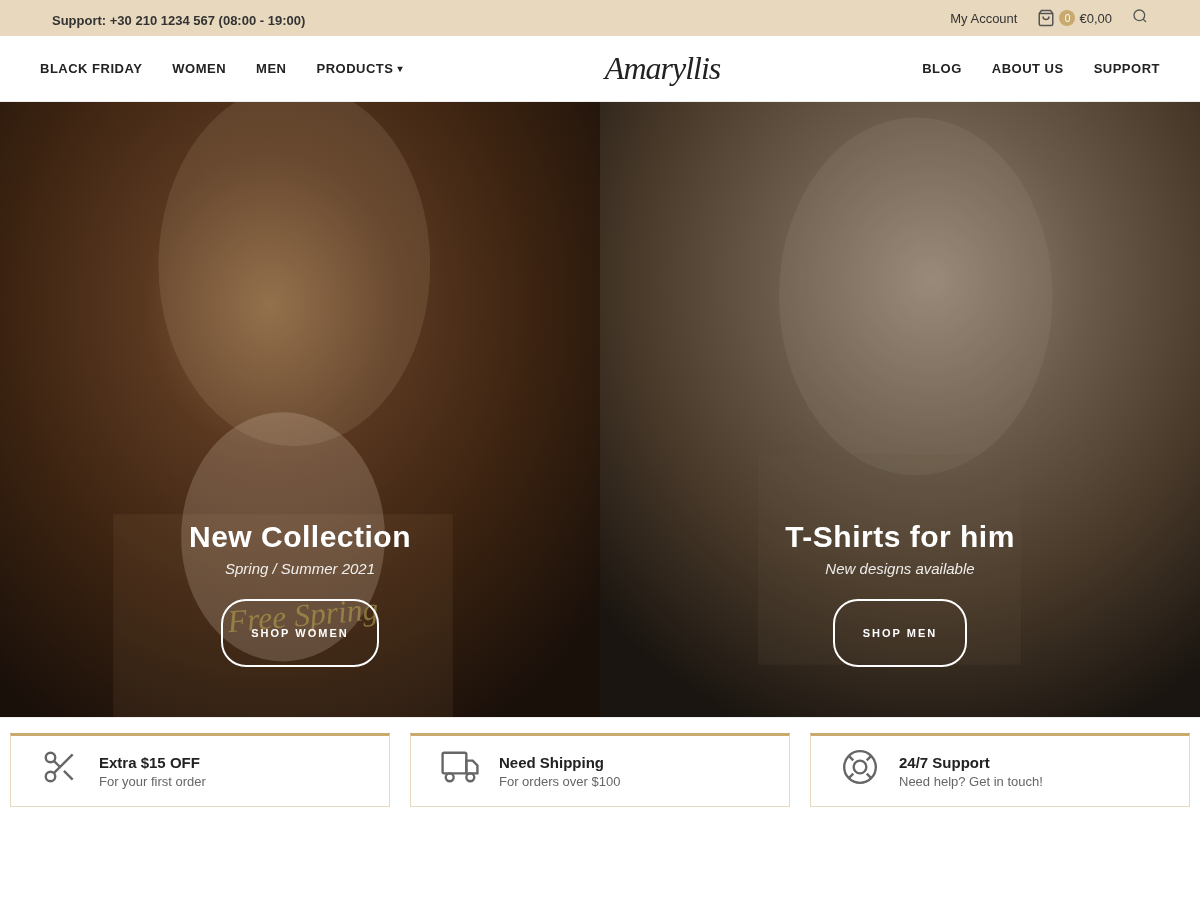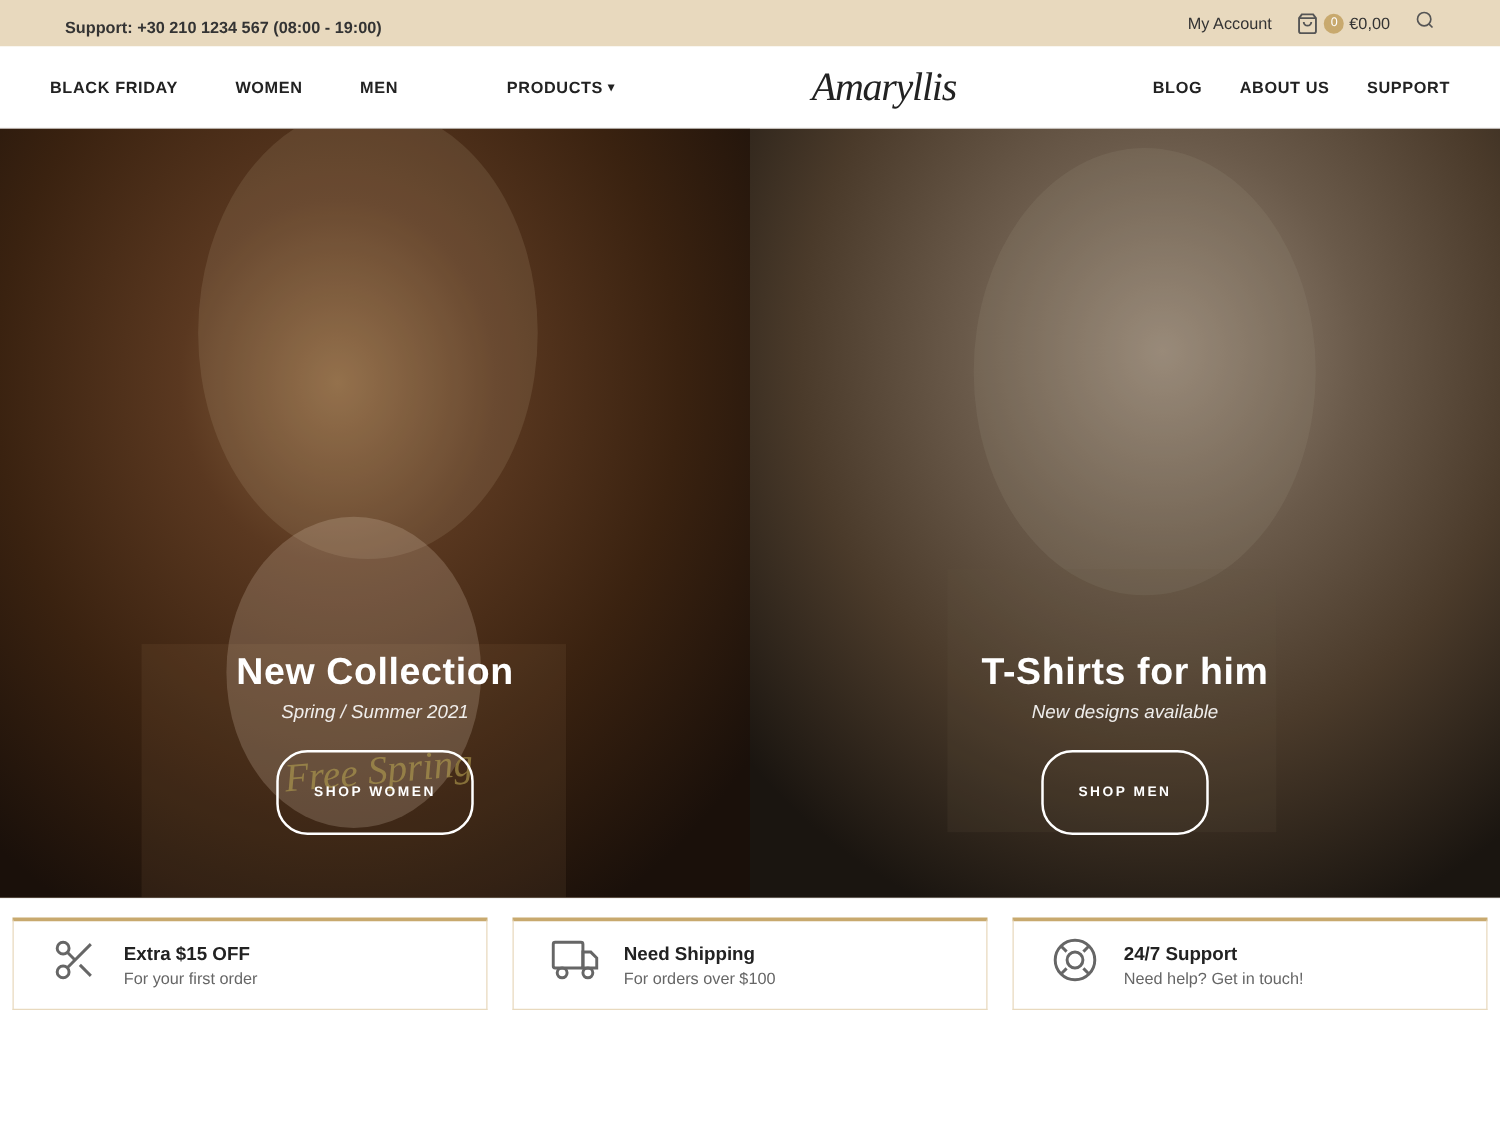--- a/index.html
+++ b/index.html
@@ -29,23 +29,23 @@
     }
 
     
     .main-nav {
       display: flex;
       justify-content: space-between;
       align-items: center;
       padding: 14px 40px;
       border-bottom: 1px solid #eee;
     }
-    .nav-left { display: flex; gap: 46px; align-items: center; }
+    .nav-left { display: flex; gap: 30px; align-items: center; }
     .nav-left a { text-decoration: none; color: #222; font-size: 13px; font-weight: 600; letter-spacing: 0.5px; }
-    .products-link { display: flex; align-items: center; gap: 4px; margin-left: 41px; }
+    .products-link { display: flex; align-items: center; gap: 4px; }
     .logo { font-family: 'Georgia', serif; font-size: 28px; color: #222; font-style: italic; font-weight: normal; letter-spacing: -1px; }
     .nav-right { display: flex; gap: 30px; align-items: center; }
     .nav-right a { text-decoration: none; color: #222; font-size: 13px; font-weight: 600; letter-spacing: 0.5px; }
 
     
     .hero {
       display: flex;
       width: 100%;
       height: 615px;
     }

